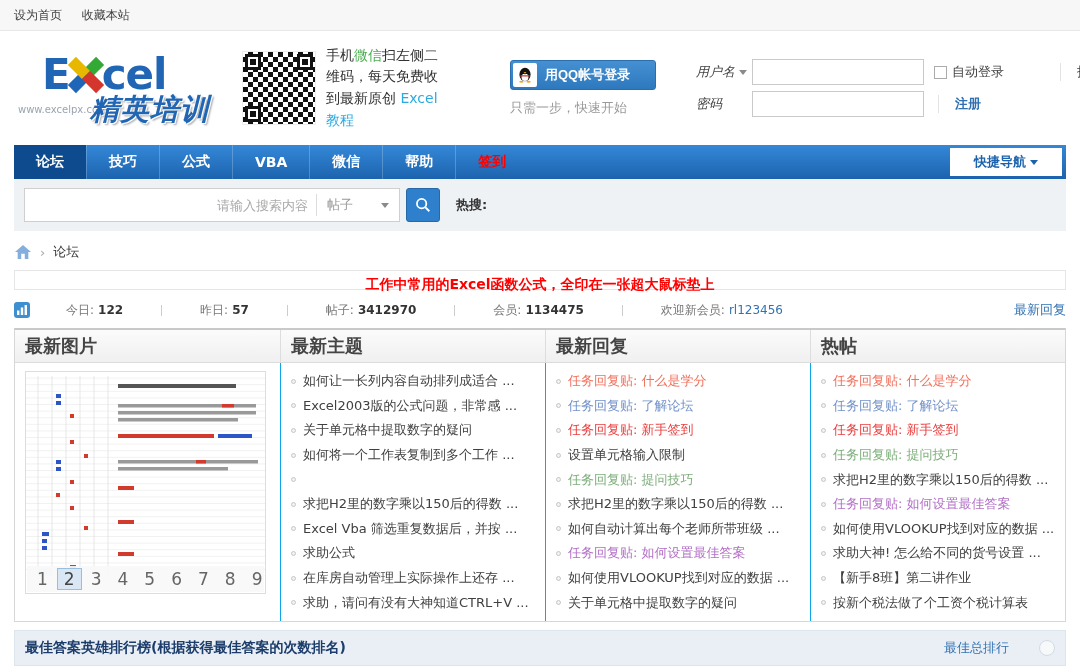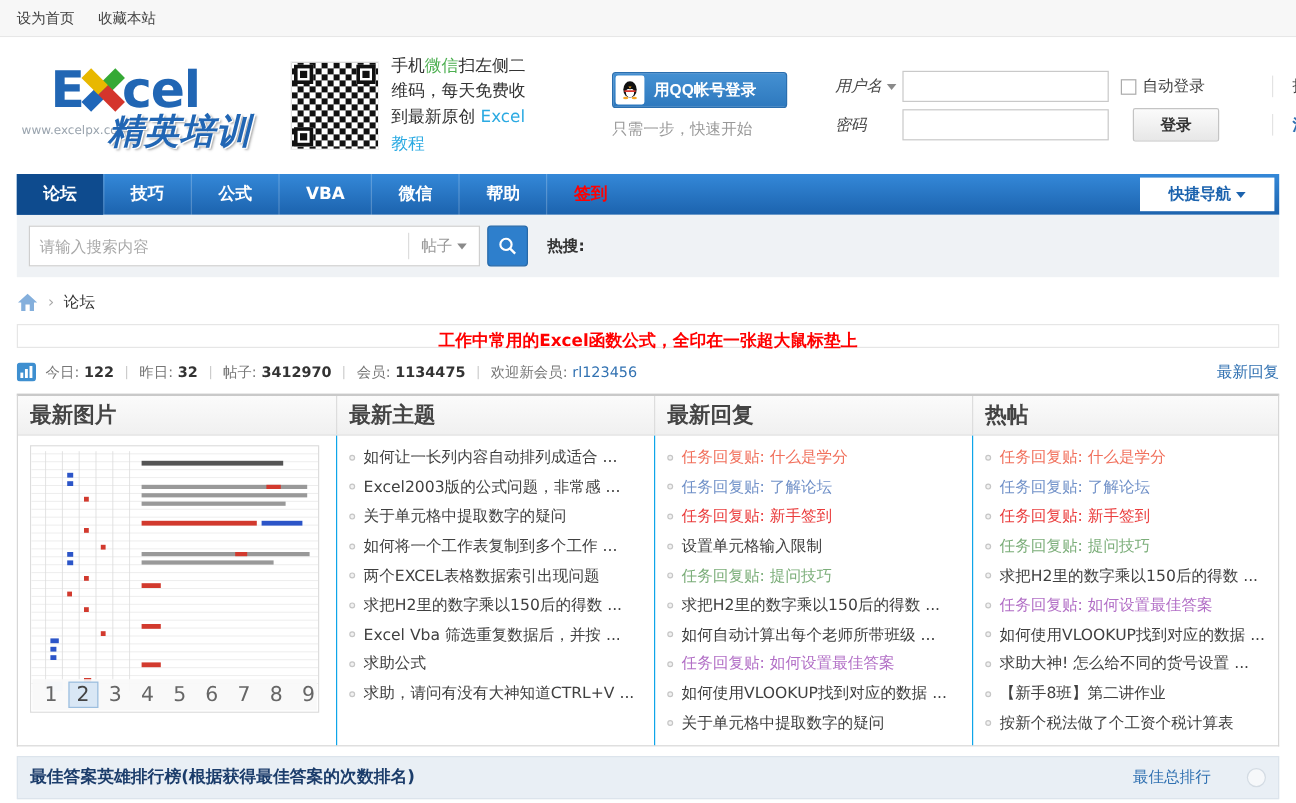--- a/index.html
+++ b/index.html
@@ -62,39 +62,39 @@
   .nav-items { display:flex; height:34px; }
   .nav-item { display:flex; align-items:center; padding:0 22px; color:#fff; font-size:14px; font-weight:bold; position:relative; }
   .nav-item + .nav-item { border-left:1px solid rgba(255,255,255,.22); }
   .nav-item.active { background:#0E4B8E; }
   .quick-nav { display:flex; align-items:center; justify-content:center; width:112px; height:28px; margin-right:4px; background:#fff; border:0; color:#1C63AE; font-size:13px; font-weight:bold; cursor:pointer; }
   .quick-nav .tri { border-top-color:#1C63AE; }
 
   
   .search-row { height:52px; background:#EFF2F5; display:flex; align-items:center; padding:0 10px; }
   .search-box { width:376px; height:34px; background:#fff; border:1px solid #CFCFCF; display:flex; align-items:center; }
-  .search-input { flex:1; border:0; outline:none; padding:17px 8px; font-size:13px; height:30px; color:#333; background:transparent; }
+  .search-input { flex:1; border:0; outline:none; padding:17px 8px; font-size:13px; height:30px; color:#333; background:transparent;text-align:right; }
   .search-input::placeholder { color:#A9A9A9; }
-  .scope { display:flex; align-items:center; padding:0 10px; height:22px; border-left:1px solid #DDD; color:#999; font-size:13px; cursor:pointer; }
+  .scope { display:flex; align-items:center; padding:0 10px; height:22px; border-left:1px solid #DDD; color:#999; font-size:13px; cursor:pointer;gap:24px; }
   .search-btn { width:34px; height:34px; margin-left:6px; background:#2E7FCC; border:1px solid #2668A8; border-radius:3px; cursor:pointer; display:flex; align-items:center; justify-content:center; }
   .hot-label { font-weight:bold; color:#333; font-size:13px; margin:0 6px 0 16px; }
   .hot-links { display:flex; }
   .hot-link { color:#3272B2; font-size:13px; margin-right:12px; }
 
   
   .breadcrumb { display:flex; align-items:center; height:26px; margin-top:8px; }
   .crumb-sep { color:#A8A8A8; margin:0 8px; font-size:13px; }
   .crumb-cur { font-size:13px; color:#333; }
 
   
   .announcement { margin-top:5px; height:20px; line-height:26px; border:1px solid #E6E6E6; background:#fff; text-align:center; }
   .announcement a { color:#F00; font-weight:bold; font-size:14px; }
 
   
-  .stats { display:flex; align-items:center; height:28px; margin-top:6px; font-size:12px; color:#777; }
+  .stats { display:flex; align-items:center; height:28px; margin-top:6px; font-size:12px; color:#777;gap:28px; }
   .stats .val { font-weight:bold; color:#333; margin-left:4px; }
   .stats .sep { width:1px; height:11px; background:#CCC; margin:0 10px; }
   .stats .grp { display:flex; align-items:center; }
   .stats-icon { margin-right:8px; display:flex; }
   .new-member { color:#3272B2; margin-left:4px; }
   .latest-reply { margin-left:auto; color:#3272B2; font-size:13px; }
 
   
   .panel { margin-top:4px; border:1px solid #D7D7D7; border-top:2px solid #C9C9C9; background:#fff; }
   .panel-header { display:flex; height:33px; background:linear-gradient(#FBFBFB,#F0F0F0); border-bottom:1px solid #DCDCDC; }
@@ -192,23 +192,20 @@
           <span class="chkbox"></span>
           <span style="font-size:13px;">自动登录</span>
         </span>
         <span class="rightcol"><a>找回密码</a></span>
       </div>
       <div class="login-row">
         <span class="login-label">
             <span>密码</span>
           </span>
         <input class="login-input" type="password" style="">
-        <span class="aux">
-            <button class="login-btn">登录</button>
-          </span>
         <span class="rightcol"><a class="reg">注册</a></span>
       </div>
     </div>
   </div>
 </div>
 
 <div class="container">
 
   <div class="nav">
     <div class="nav-items">
@@ -264,21 +261,21 @@
         <rect x="10.6" y="3" width="2.4" height="10" fill="#fff"></rect>
       </svg>
     </span>
     <span class="grp">
         <span>今日:</span>
         <span class="val">122</span>
       </span>
     <span class="sep"></span>
     <span class="grp">
         <span>昨日:</span>
-        <span class="val">32</span>
+        <span class="val">57</span>
       </span>
     <span class="sep"></span>
     <span class="grp">
         <span>帖子:</span>
         <span class="val">3412970</span>
       </span>
     <span class="sep"></span>
     <span class="grp">
         <span>会员:</span>
         <span class="val">1134475</span>
@@ -381,33 +378,36 @@
             <li class="item">
               <span class="dot"></span>
               <span class="itxt">关于单元格中提取数字的疑问</span>
             </li>
             <li class="item">
               <span class="dot"></span>
               <span class="itxt">如何将一个工作表复制到多个工作 ...</span>
             </li>
             <li class="item">
               <span class="dot"></span>
-              <span class="itxt">两个EXCEL表格数据索引出现问题</span>
             </li>
             <li class="item">
               <span class="dot"></span>
               <span class="itxt">求把H2里的数字乘以150后的得数 ...</span>
             </li>
             <li class="item">
               <span class="dot"></span>
               <span class="itxt">Excel Vba 筛选重复数据后，并按 ...</span>
             </li>
             <li class="item">
               <span class="dot"></span>
               <span class="itxt">求助公式</span>
+            </li>
+            <li class="item">
+              <span class="dot"></span>
+              <span class="itxt">在库房自动管理上实际操作上还存 ...</span>
             </li>
             <li class="item">
               <span class="dot"></span>
               <span class="itxt">求助，请问有没有大神知道CTRL+V ...</span>
             </li>
         </ul>
       </div>
 
       <div class="pb-col w3">
         <ul class="plist">

